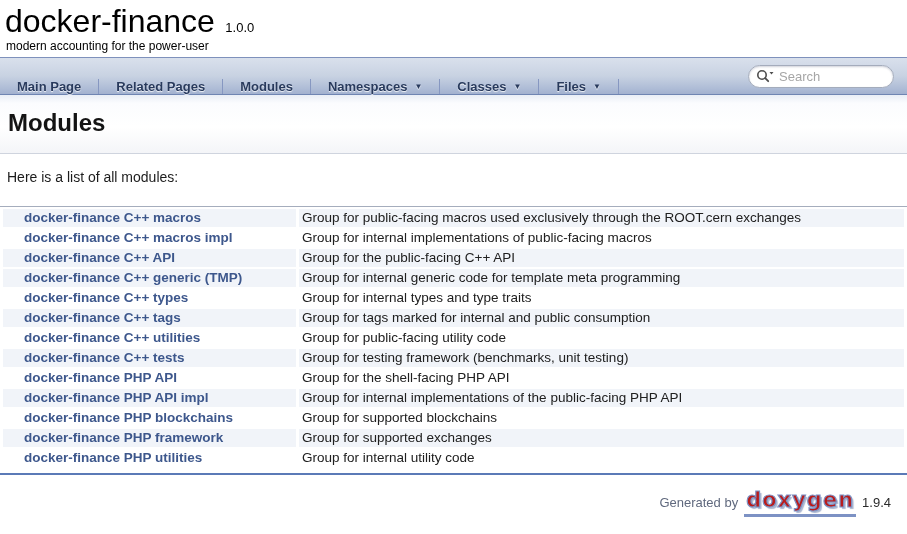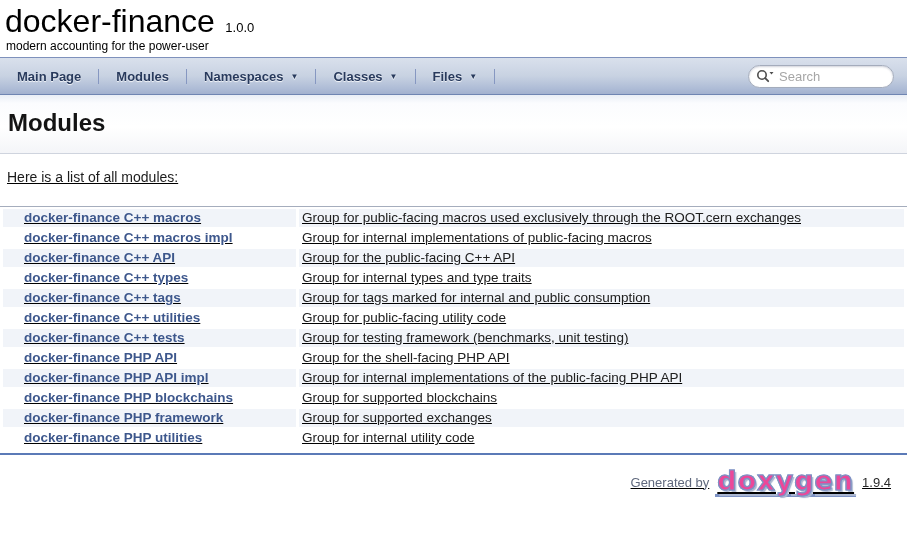--- a/index.html
+++ b/index.html
@@ -18,21 +18,21 @@
     color: #000;
     line-height: 34px;
     letter-spacing: 0px;
   }
   .projectnumber { font-size: 13px; color: #000; margin-left: 6px; }
   .projectbrief { font-size: 12px; color: #000; margin-top: 1px; padding-left: 1px; }
 
   
   .tabs {
     display: flex;
-    align-items: center;
+    align-items: flex-end;
     height: 38px;
     background: linear-gradient(to bottom, #D9E0EC 0%, #C8D2E2 50%, #AEBCD6 85%, #A2B1CF 100%);
     border-top: 1px solid #7E91BC;
     border-bottom: 1px solid #6F85B2;
   }
   .tab {
     display: flex;
     align-items: center;
     padding: 0 17px;
     border-right: 1px solid #8697C1;
@@ -84,21 +84,21 @@
     padding: 14px 8px 16px 8px;
   }
   .pagetitle {
     font-size: 24px;
     font-weight: bold;
     color: #141414;
     margin: 0;
   }
 
   
-  .contents { padding: 0; text-decoration: underline; }
+  .contents { padding: 0; }
   .intro {
     margin: 15px 7px 21px 7px;
     font-size: 14px;
     color: #1c1c1c;
   }
   .directory {
     border-top: 1px solid #A5ADBD;
     padding-bottom: 2px;
   }
   table.moduletable {
@@ -130,24 +130,24 @@
     font-size: 13px;
     color: #60697E;
     display: flex;
     justify-content: flex-end;
     align-items: center;
     gap: 6px;
   }
   .doxylogo {
     font-family: "DejaVu Sans", sans-serif;
     font-weight: bold;
-    font-size: 27px;
+    font-size: 21px;
     line-height: 27px;
     letter-spacing: 1px;
-    color: #ec4899;
+    color: #b91c1c;
     -webkit-text-stroke: 1.2px #7D92C4;
     text-shadow: 2px 2px 1px #AAB6D0;
     border-bottom: 3px solid #7D92C4;
     padding: 0 2px 0 2px;
     display: inline-block;
   }
   .doxyver { color: #2b2b2b; font-size: 13px; }
 </style>
 </head>
 <body>
@@ -157,20 +157,23 @@
     <span class="projectname">docker-finance</span>
     <span class="projectnumber">1.0.0</span>
   </div>
   <div class="projectbrief">modern accounting for the power-user</div>
 </div>
 
 <div class="tabs">
 
   <div class="tab">
       <span class="lbl">Main Page</span>
+    </div>
+    <div class="tab">
+      <span class="lbl">Related Pages</span>
     </div>
     <div class="tab">
       <span class="lbl">Modules</span>
     </div>
     <div class="tab">
       <span class="lbl">Namespaces</span>
       <span class="arrow">▼</span>
     </div>
     <div class="tab">
       <span class="lbl">Classes</span>
@@ -206,20 +209,24 @@
             <td class="desc">Group for public-facing macros used exclusively through the ROOT.cern exchanges</td>
           </tr>
           <tr class="odd">
             <td class="entry"><a class="el" href="#">docker-finance C++ macros impl</a></td>
             <td class="desc">Group for internal implementations of public-facing macros</td>
           </tr>
           <tr class="even">
             <td class="entry"><a class="el" href="#">docker-finance C++ API</a></td>
             <td class="desc">Group for the public-facing C++ API</td>
           </tr>
+          <tr class="even">
+            <td class="entry"><a class="el" href="#">docker-finance C++ generic (TMP)</a></td>
+            <td class="desc">Group for internal generic code for template meta programming</td>
+          </tr>
           <tr class="odd">
             <td class="entry"><a class="el" href="#">docker-finance C++ types</a></td>
             <td class="desc">Group for internal types and type traits</td>
           </tr>
           <tr class="even">
             <td class="entry"><a class="el" href="#">docker-finance C++ tags</a></td>
             <td class="desc">Group for tags marked for internal and public consumption</td>
           </tr>
           <tr class="odd">
             <td class="entry"><a class="el" href="#">docker-finance C++ utilities</a></td>

